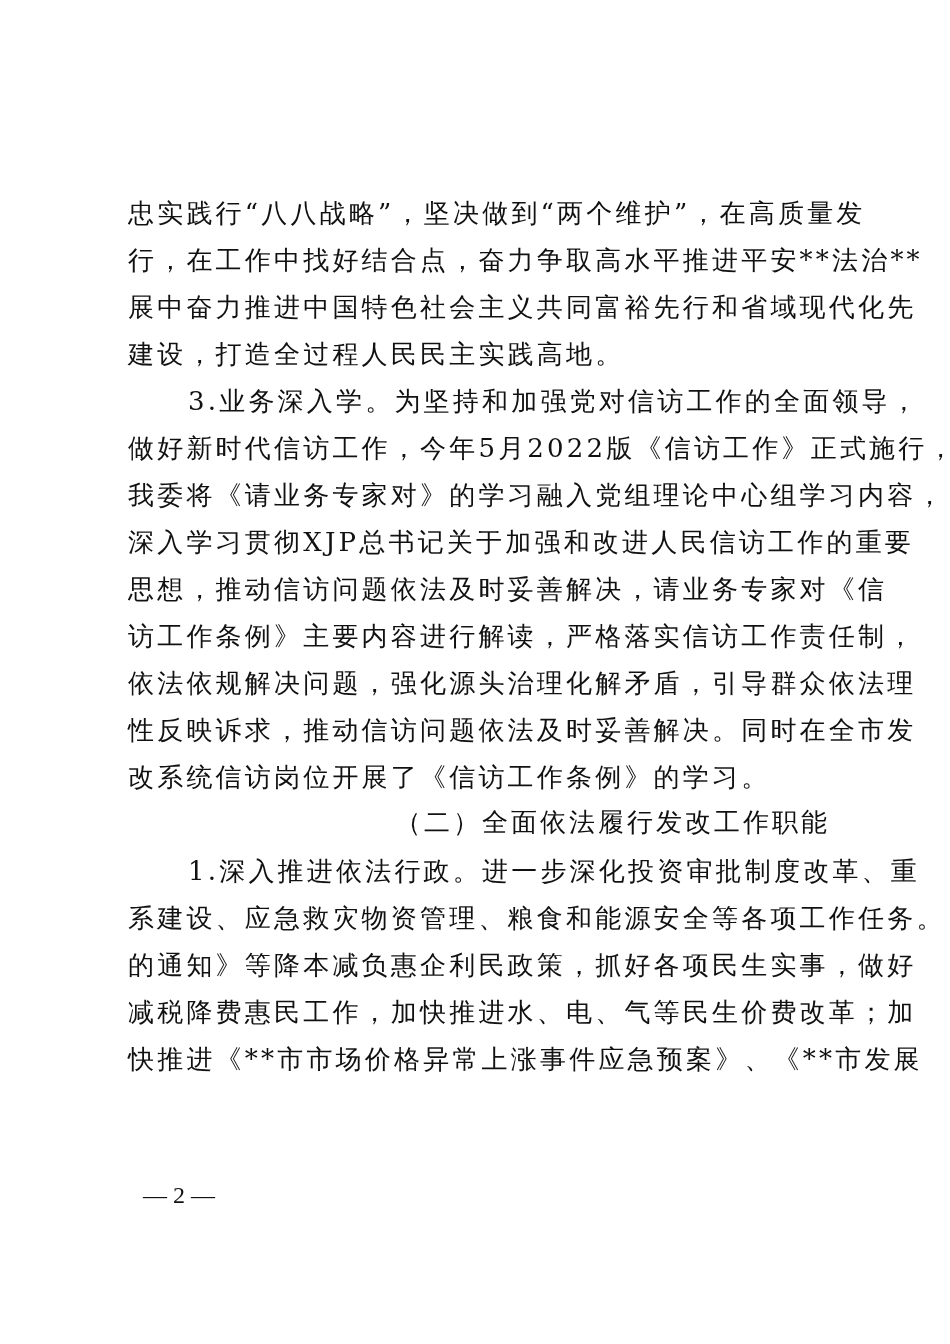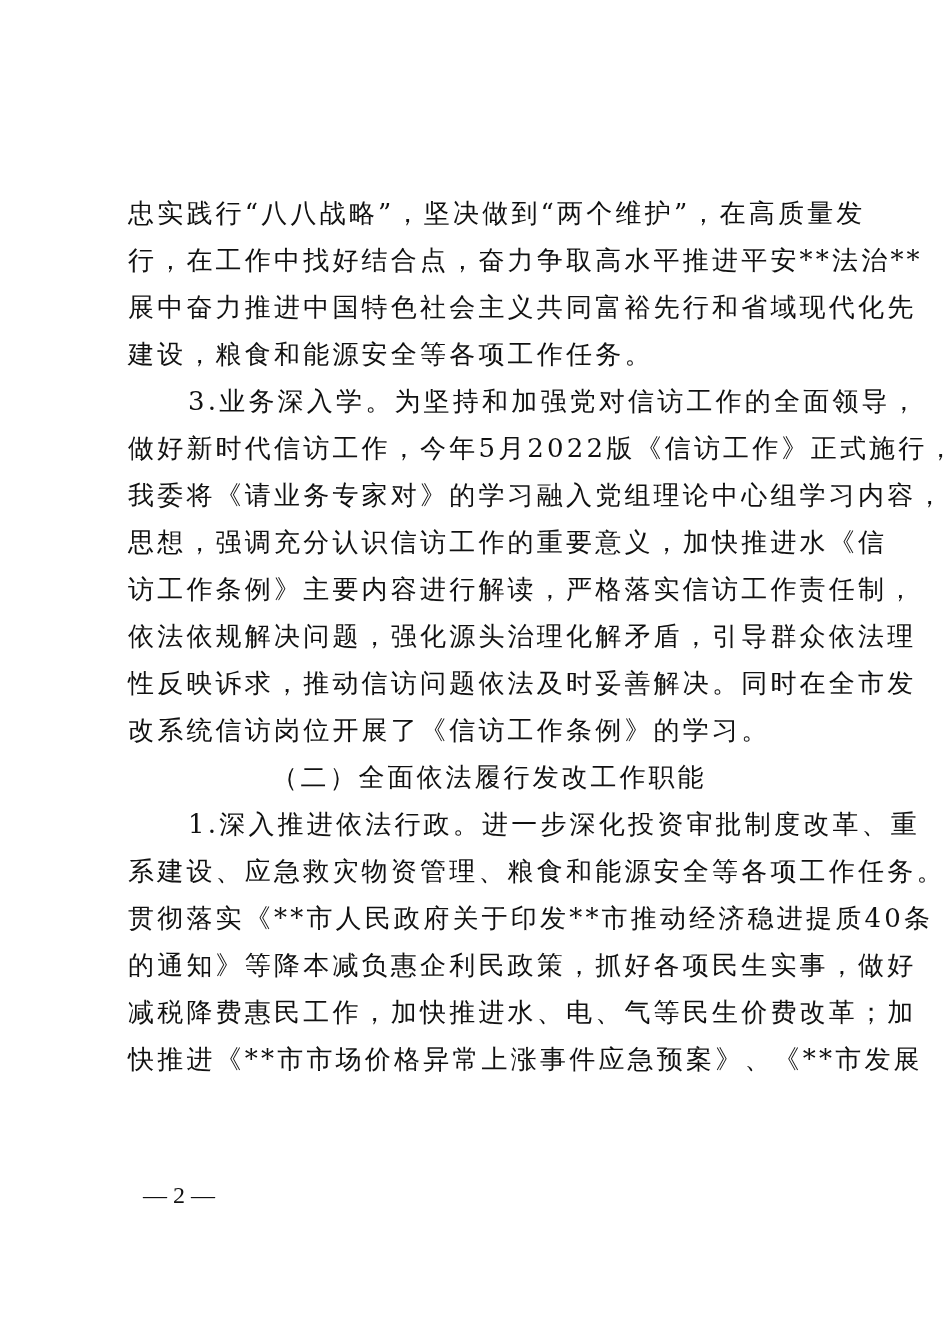--- a/index.html
+++ b/index.html
@@ -9,57 +9,57 @@
   }
   .content {
     position: absolute; left: 128px; top: 180px; width: 702px;
     font-family: "DejaVu Serif", "Liberation Serif", serif;
     font-size: 26px; line-height: 47px; color: #111;
     letter-spacing: 3.2px;
   }
   .para { margin: 0; text-align: justify; text-align-last: left; }
   .line { display: block; white-space: nowrap; height: 47px; }
   .indent { padding-left: 60px; }
-  .heading { text-align: center; display: block; height: 47px; white-space: nowrap; letter-spacing: 3px; padding-left: 20px; }
+  .heading { text-align: right; display: block; height: 47px; white-space: nowrap; letter-spacing: 3px; padding-left: 20px; font-family: Liberation Mono, monospace; }
   .page-number {
     position: absolute; left: 143px; top: 1172px;
     font-family: "Liberation Serif", "DejaVu Serif", serif;
     font-size: 24px; color: #111; letter-spacing: 0;
   }
 </style>
 </head>
 <body>
 
 <div class="page">
   <div class="content">
 
     <div class="para">
       <span class="line">忠实践行“八八战略”，坚决做到“两个维护”，在高质量发</span>
       <span class="line">行，在工作中找好结合点，奋力争取高水平推进平安**法治**</span>
       <span class="line">展中奋力推进中国特色社会主义共同富裕先行和省域现代化先</span>
-      <span class="line">建设，粮食和能源安全等各项工作任务。</span>
+      <span class="line">建设，打造全过程人民民主实践高地。</span>
     </div>
 
     <div class="para">
       <span class="line indent">3.业务深入学。为坚持和加强党对信访工作的全面领导，</span>
       <span class="line">做好新时代信访工作，今年5月2022版《信访工作》正式施行，</span>
       <span class="line">我委将《请业务专家对》的学习融入党组理论中心组学习内容，</span>
-      <span class="line">思想，强调充分认识信访工作的重要意义，加快推进水《信</span>
+      <span class="line">深入学习贯彻XJP总书记关于加强和改进人民信访工作的重要</span>
+      <span class="line">思想，推动信访问题依法及时妥善解决，请业务专家对《信</span>
       <span class="line">访工作条例》主要内容进行解读，严格落实信访工作责任制，</span>
       <span class="line">依法依规解决问题，强化源头治理化解矛盾，引导群众依法理</span>
       <span class="line">性反映诉求，推动信访问题依法及时妥善解决。同时在全市发</span>
       <span class="line">改系统信访岗位开展了《信访工作条例》的学习。</span>
     </div>
 
     <div class="heading">（二）全面依法履行发改工作职能</div>
 
     <div class="para">
       <span class="line indent">1.深入推进依法行政。进一步深化投资审批制度改革、重</span>
       <span class="line">系建设、应急救灾物资管理、粮食和能源安全等各项工作任务。</span>
-      <span class="line">贯彻落实《**市人民政府关于印发**市推动经济稳进提质40条</span>
       <span class="line">的通知》等降本减负惠企利民政策，抓好各项民生实事，做好</span>
       <span class="line">减税降费惠民工作，加快推进水、电、气等民生价费改革；加</span>
       <span class="line">快推进《**市市场价格异常上涨事件应急预案》、《**市发展</span>
     </div>
 
   </div>
 
   <div class="page-number">— 2 —</div>
 </div>
 

